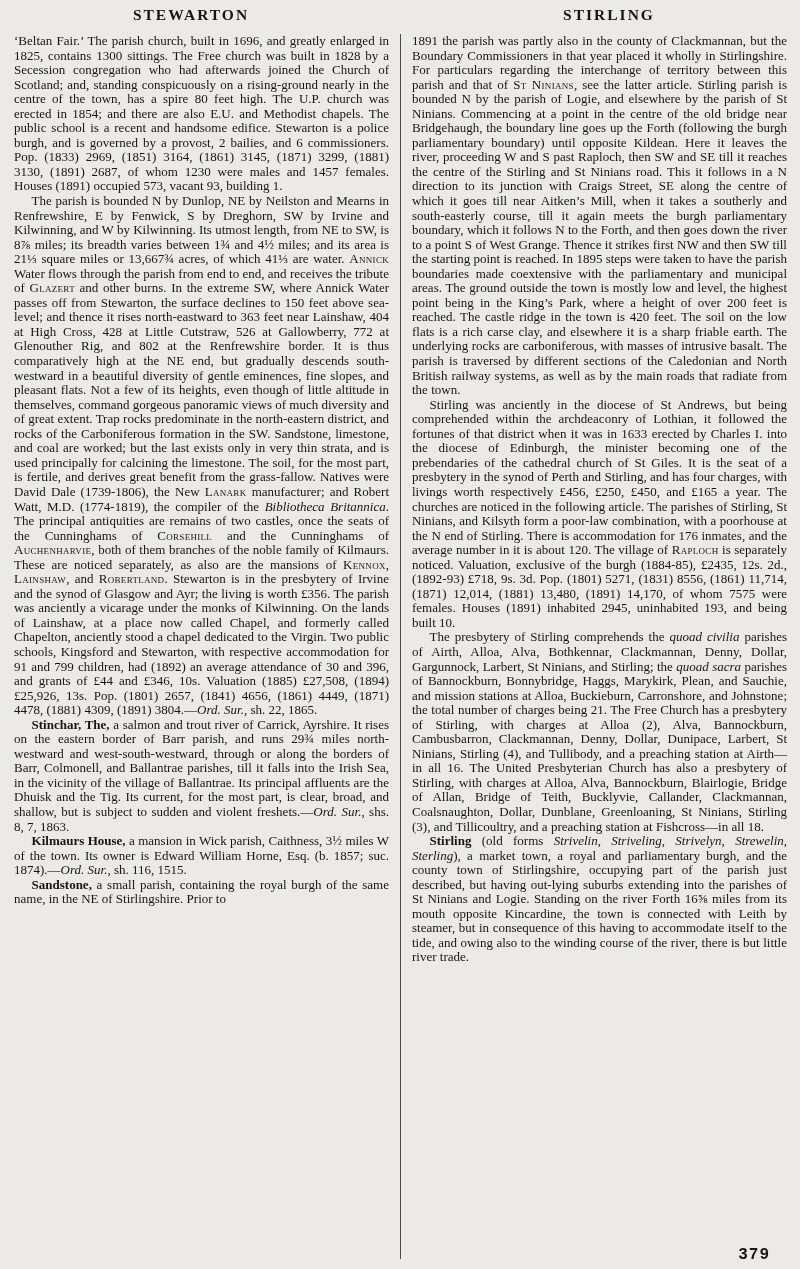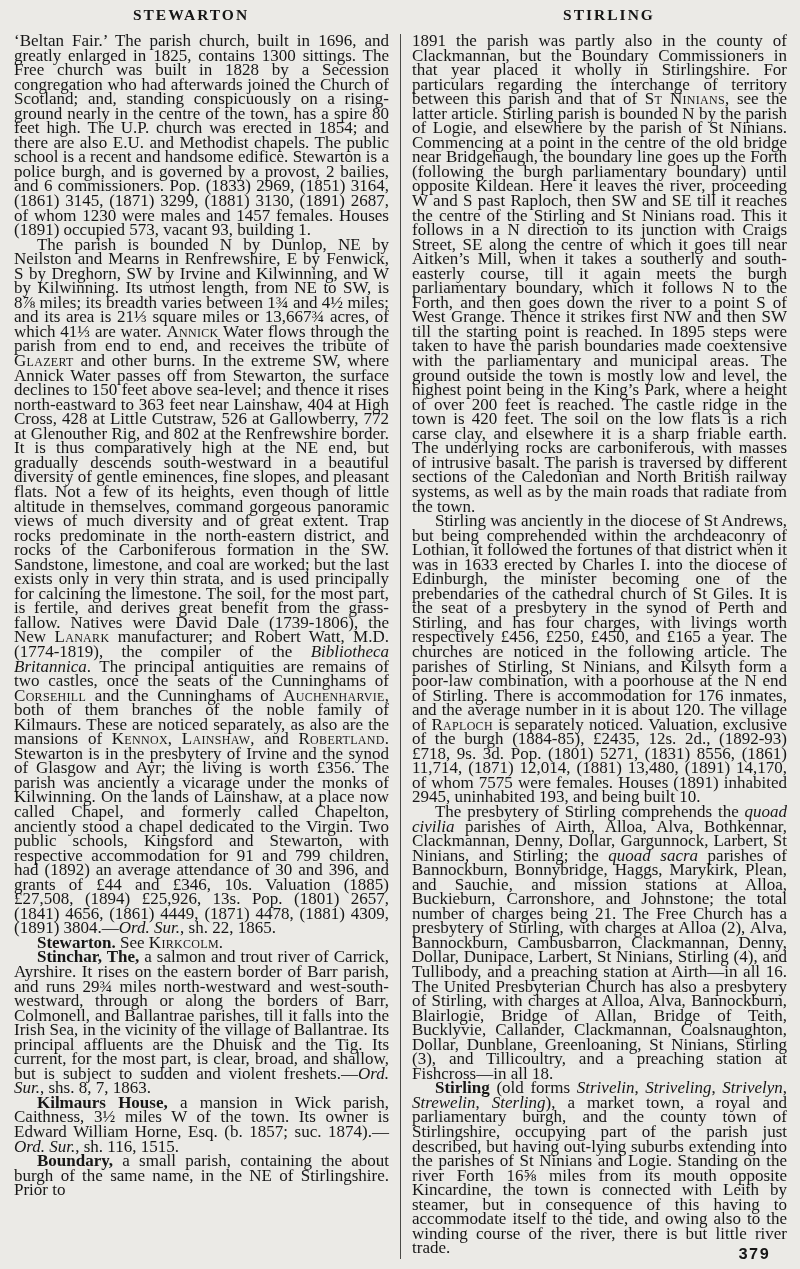--- a/index.html
+++ b/index.html
@@ -20,21 +20,21 @@
   .running-heads .head{
     width:50%;text-align:center;
     font-weight:bold;font-size:15.5px;letter-spacing:2px;
   }
   .columns{
     display:flex;align-items:stretch;
     padding:2px 13px 0 14px;box-sizing:border-box;
   }
   .column{
     width:375px;flex:0 0 375px;
-    font-size:17px;line-height:14.55px;
+    font-size:13px;line-height:14.55px;
     text-align:justify;
   }
   .col-left{padding-right:11px;}
   .col-right{padding-left:11px;}
   .divider{
     flex:0 0 1px;width:1px;background:#4a4a46;
     min-height:1225px;
   }
   .para{margin:0;padding:0;}
   .para.indent{text-indent:1.35em;}
@@ -52,24 +52,23 @@
 
 <div class="page">
   <div class="running-heads">
     <div class="head">STEWARTON</div>
     <div class="head">STIRLING</div>
   </div>
   <div class="columns">
     <div class="column col-left">
         <p class="para noindent"><span class="s-n">‘Beltan Fair.’ The parish church, built in 1696, and greatly enlarged in 1825, contains 1300 sittings. The Free church was built in 1828 by a Secession congregation who had afterwards joined the Church of Scotland; and, standing conspicuously on a rising-ground nearly in the centre of the town, has a spire 80 feet high. The U.P. church was erected in 1854; and there are also E.U. and Methodist chapels. The public school is a recent and handsome edifice. Stewarton is a police burgh, and is governed by a provost, 2 bailies, and 6 commissioners. Pop. (1833) 2969, (1851) 3164, (1861) 3145, (1871) 3299, (1881) 3130, (1891) 2687, of whom 1230 were males and 1457 females. Houses (1891) occupied 573, vacant 93, building 1.</span></p>
         <p class="para indent"><span class="s-n">The parish is bounded N by Dunlop, NE by Neilston and Mearns in Renfrewshire, E by Fenwick, S by Dreghorn, SW by Irvine and Kilwinning, and W by Kilwinning. Its utmost length, from NE to SW, is 8⅞ miles; its breadth varies between 1¾ and 4½ miles; and its area is 21⅓ square miles or 13,667¾ acres, of which 41⅓ are water. </span><span class="s-sc">Annick</span><span class="s-n"> Water flows through the parish from end to end, and receives the tribute of </span><span class="s-sc">Glazert</span><span class="s-n"> and other burns. In the extreme SW, where Annick Water passes off from Stewarton, the surface declines to 150 feet above sea-level; and thence it rises north-eastward to 363 feet near Lainshaw, 404 at High Cross, 428 at Little Cutstraw, 526 at Gallowberry, 772 at Glenouther Rig, and 802 at the Renfrewshire border. It is thus comparatively high at the NE end, but gradually descends south-westward in a beautiful diversity of gentle eminences, fine slopes, and pleasant flats. Not a few of its heights, even though of little altitude in themselves, command gorgeous panoramic views of much diversity and of great extent. Trap rocks predominate in the north-eastern district, and rocks of the Carboniferous formation in the SW. Sandstone, limestone, and coal are worked; but the last exists only in very thin strata, and is used principally for calcining the limestone. The soil, for the most part, is fertile, and derives great benefit from the grass-fallow. Natives were David Dale (1739-1806), the New </span><span class="s-sc">Lanark</span><span class="s-n"> manufacturer; and Robert Watt, M.D. (1774-1819), the compiler of the </span><span class="s-i">Bibliotheca Britannica</span><span class="s-n">. The principal antiquities are remains of two castles, once the seats of the Cunninghams of </span><span class="s-sc">Corsehill</span><span class="s-n"> and the Cunninghams of </span><span class="s-sc">Auchenharvie</span><span class="s-n">, both of them branches of the noble family of Kilmaurs. These are noticed separately, as also are the mansions of </span><span class="s-sc">Kennox</span><span class="s-n">, </span><span class="s-sc">Lainshaw</span><span class="s-n">, and </span><span class="s-sc">Robertland</span><span class="s-n">. Stewarton is in the presbytery of Irvine and the synod of Glasgow and Ayr; the living is worth £356. The parish was anciently a vicarage under the monks of Kilwinning. On the lands of Lainshaw, at a place now called Chapel, and formerly called Chapelton, anciently stood a chapel dedicated to the Virgin. Two public schools, Kingsford and Stewarton, with respective accommodation for 91 and 799 children, had (1892) an average attendance of 30 and 396, and grants of £44 and £346, 10s. Valuation (1885) £27,508, (1894) £25,926, 13s. Pop. (1801) 2657, (1841) 4656, (1861) 4449, (1871) 4478, (1881) 4309, (1891) 3804.—</span><span class="s-i">Ord. Sur.</span><span class="s-n">, sh. 22, 1865.</span></p>
-        <p class="para indent"><span class="s-b">Stewarton.</span><span class="s-n"> See </span><span class="s-sc">Kirkcolm</span><span class="s-n">.</span></p>
         <p class="para indent"><span class="s-b">Stinchar, The,</span><span class="s-n"> a salmon and trout river of Carrick, Ayrshire. It rises on the eastern border of Barr parish, and runs 29¾ miles north-westward and west-south-westward, through or along the borders of Barr, Colmonell, and Ballantrae parishes, till it falls into the Irish Sea, in the vicinity of the village of Ballantrae. Its principal affluents are the Dhuisk and the Tig. Its current, for the most part, is clear, broad, and shallow, but is subject to sudden and violent freshets.—</span><span class="s-i">Ord. Sur.</span><span class="s-n">, shs. 8, 7, 1863.</span></p>
         <p class="para indent"><span class="s-b">Kilmaurs House,</span><span class="s-n"> a mansion in Wick parish, Caithness, 3½ miles W of the town. Its owner is Edward William Horne, Esq. (b. 1857; suc. 1874).—</span><span class="s-i">Ord. Sur.</span><span class="s-n">, sh. 116, 1515.</span></p>
-        <p class="para indent"><span class="s-b">Boundary,</span><span class="s-n"> a small parish, containing the about burgh of the same name, in the NE of Stirlingshire. Prior to</span></p>
+        <p class="para indent"><span class="s-b">Sandstone,</span><span class="s-n"> a small parish, containing the royal burgh of the same name, in the NE of Stirlingshire. Prior to</span></p>
       </div>
     <div class="divider"></div>
     <div class="column col-right">
         <p class="para noindent"><span class="s-n">1891 the parish was partly also in the county of Clackmannan, but the Boundary Commissioners in that year placed it wholly in Stirlingshire. For particulars regarding the interchange of territory between this parish and that of </span><span class="s-sc">St Ninians</span><span class="s-n">, see the latter article. Stirling parish is bounded N by the parish of Logie, and elsewhere by the parish of St Ninians. Commencing at a point in the centre of the old bridge near Bridgehaugh, the boundary line goes up the Forth (following the burgh parliamentary boundary) until opposite Kildean. Here it leaves the river, proceeding W and S past Raploch, then SW and SE till it reaches the centre of the Stirling and St Ninians road. This it follows in a N direction to its junction with Craigs Street, SE along the centre of which it goes till near Aitken’s Mill, when it takes a southerly and south-easterly course, till it again meets the burgh parliamentary boundary, which it follows N to the Forth, and then goes down the river to a point S of West Grange. Thence it strikes first NW and then SW till the starting point is reached. In 1895 steps were taken to have the parish boundaries made coextensive with the parliamentary and municipal areas. The ground outside the town is mostly low and level, the highest point being in the King’s Park, where a height of over 200 feet is reached. The castle ridge in the town is 420 feet. The soil on the low flats is a rich carse clay, and elsewhere it is a sharp friable earth. The underlying rocks are carboniferous, with masses of intrusive basalt. The parish is traversed by different sections of the Caledonian and North British railway systems, as well as by the main roads that radiate from the town.</span></p>
         <p class="para indent"><span class="s-n">Stirling was anciently in the diocese of St Andrews, but being comprehended within the archdeaconry of Lothian, it followed the fortunes of that district when it was in 1633 erected by Charles I. into the diocese of Edinburgh, the minister becoming one of the prebendaries of the cathedral church of St Giles. It is the seat of a presbytery in the synod of Perth and Stirling, and has four charges, with livings worth respectively £456, £250, £450, and £165 a year. The churches are noticed in the following article. The parishes of Stirling, St Ninians, and Kilsyth form a poor-law combination, with a poorhouse at the N end of Stirling. There is accommodation for 176 inmates, and the average number in it is about 120. The village of </span><span class="s-sc">Raploch</span><span class="s-n"> is separately noticed. Valuation, exclusive of the burgh (1884-85), £2435, 12s. 2d., (1892-93) £718, 9s. 3d. Pop. (1801) 5271, (1831) 8556, (1861) 11,714, (1871) 12,014, (1881) 13,480, (1891) 14,170, of whom 7575 were females. Houses (1891) inhabited 2945, uninhabited 193, and being built 10.</span></p>
         <p class="para indent"><span class="s-n">The presbytery of Stirling comprehends the </span><span class="s-i">quoad civilia</span><span class="s-n"> parishes of Airth, Alloa, Alva, Bothkennar, Clackmannan, Denny, Dollar, Gargunnock, Larbert, St Ninians, and Stirling; the </span><span class="s-i">quoad sacra</span><span class="s-n"> parishes of Bannockburn, Bonnybridge, Haggs, Marykirk, Plean, and Sauchie, and mission stations at Alloa, Buckieburn, Carronshore, and Johnstone; the total number of charges being 21. The Free Church has a presbytery of Stirling, with charges at Alloa (2), Alva, Bannockburn, Cambusbarron, Clackmannan, Denny, Dollar, Dunipace, Larbert, St Ninians, Stirling (4), and Tullibody, and a preaching station at Airth—in all 16. The United Presbyterian Church has also a presbytery of Stirling, with charges at Alloa, Alva, Bannockburn, Blairlogie, Bridge of Allan, Bridge of Teith, Bucklyvie, Callander, Clackmannan, Coalsnaughton, Dollar, Dunblane, Greenloaning, St Ninians, Stirling (3), and Tillicoultry, and a preaching station at Fishcross—in all 18.</span></p>
         <p class="para indent"><span class="s-b">Stirling</span><span class="s-n"> (old forms </span><span class="s-i">Strivelin</span><span class="s-n">, </span><span class="s-i">Striveling</span><span class="s-n">, </span><span class="s-i">Strivelyn</span><span class="s-n">, </span><span class="s-i">Strewelin</span><span class="s-n">, </span><span class="s-i">Sterling</span><span class="s-n">), a market town, a royal and parliamentary burgh, and the county town of Stirlingshire, occupying part of the parish just described, but having out-lying suburbs extending into the parishes of St Ninians and Logie. Standing on the river Forth 16⅝ miles from its mouth opposite Kincardine, the town is connected with Leith by steamer, but in consequence of this having to accommodate itself to the tide, and owing also to the winding course of the river, there is but little river trade.</span></p>
       </div>
   </div>
   <div class="page-number">379</div>

